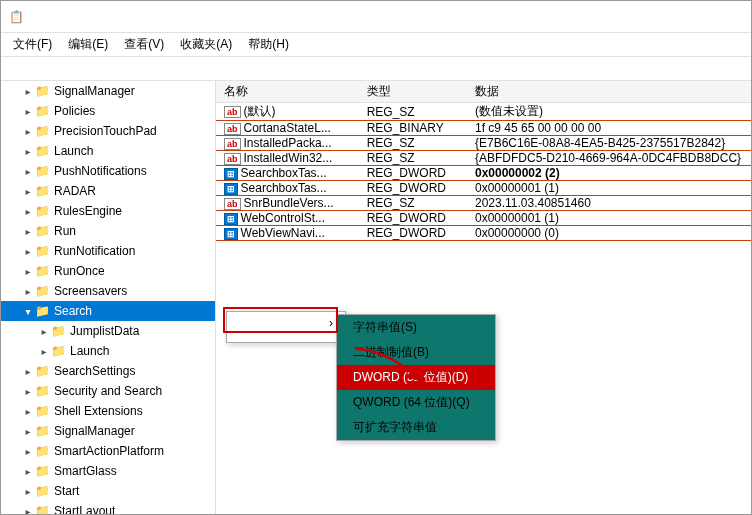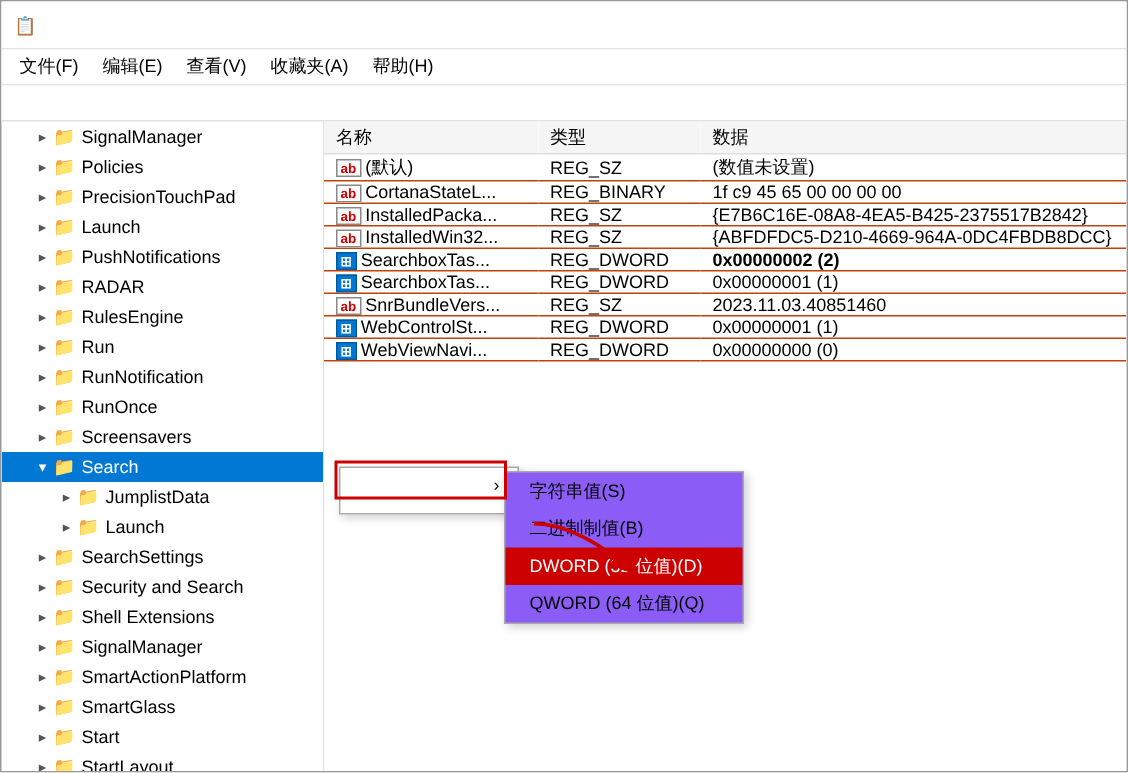--- a/index.html
+++ b/index.html
@@ -201,21 +201,21 @@
       cursor: pointer;
       font-size: 12px;
       white-space: nowrap;
       justify-content: space-between;
     }
 
     .submenu {
       position: absolute;
       top: 233px;
       left: 120px;
-      background: #8b5cf6;
+      background: #0f766e;
       border: 1px solid #aaa;
       box-shadow: 2px 2px 6px rgba(0,0,0,0.2);
       min-width: 160px;
       pointer-events: all;
     }
 
     .submenu-item {
       padding: 4px 16px;
       cursor: pointer;
       font-size: 12px;
@@ -469,20 +469,21 @@
           <div class="context-menu-item">
             <span></span>
           </div>
         </div>
 
         <div class="submenu">
         <div class="submenu-item">字符串值(S)</div>
             <div class="submenu-item">二进制制值(B)</div>
             <div class="submenu-item highlighted">DWORD (32 位值)(D)</div>
             <div class="submenu-item">QWORD (64 位值)(Q)</div>
+            <div class="submenu-item">可扩充字符串值</div>
           </div>
 
         <svg style="position:absolute;top:258px;left:130px;pointer-events:none;z-index:30;" width="120" height="60">
           <defs>
             <marker id="arrowhead" markerWidth="8" markerHeight="6" refX="8" refY="3" orient="auto">
               <polygon points="0 0, 8 3, 0 6" fill="#cc0000"></polygon>
             </marker>
           </defs>
           <path d="M 10,10 Q 40,10 80,45" stroke="#cc0000" stroke-width="2.5" fill="none" marker-end="url(#arrowhead)"></path>
         </svg>

